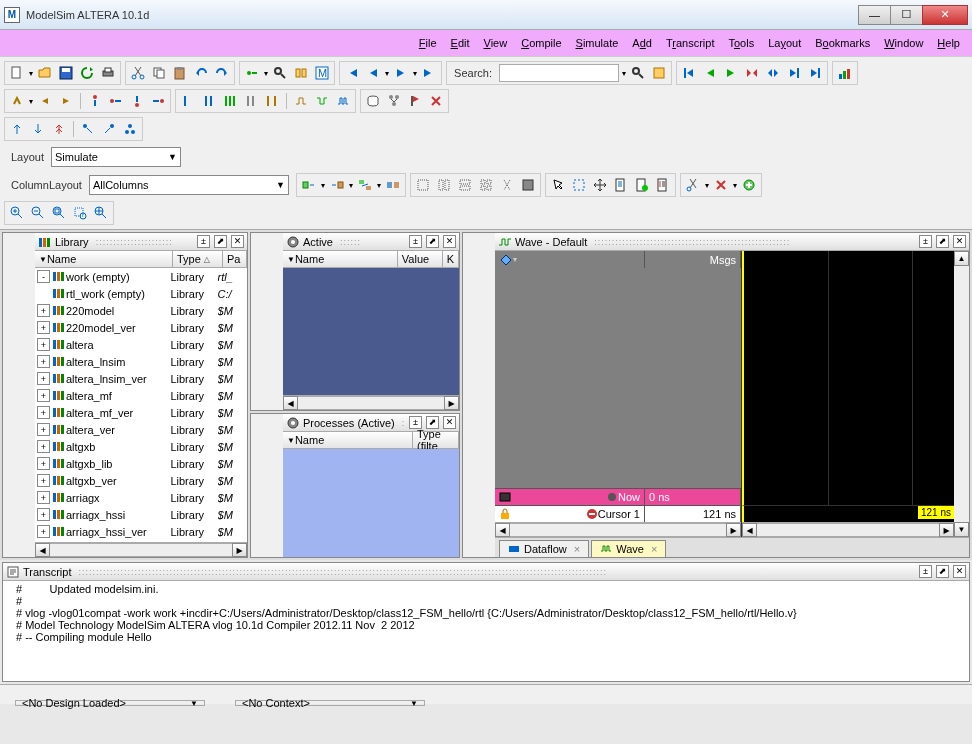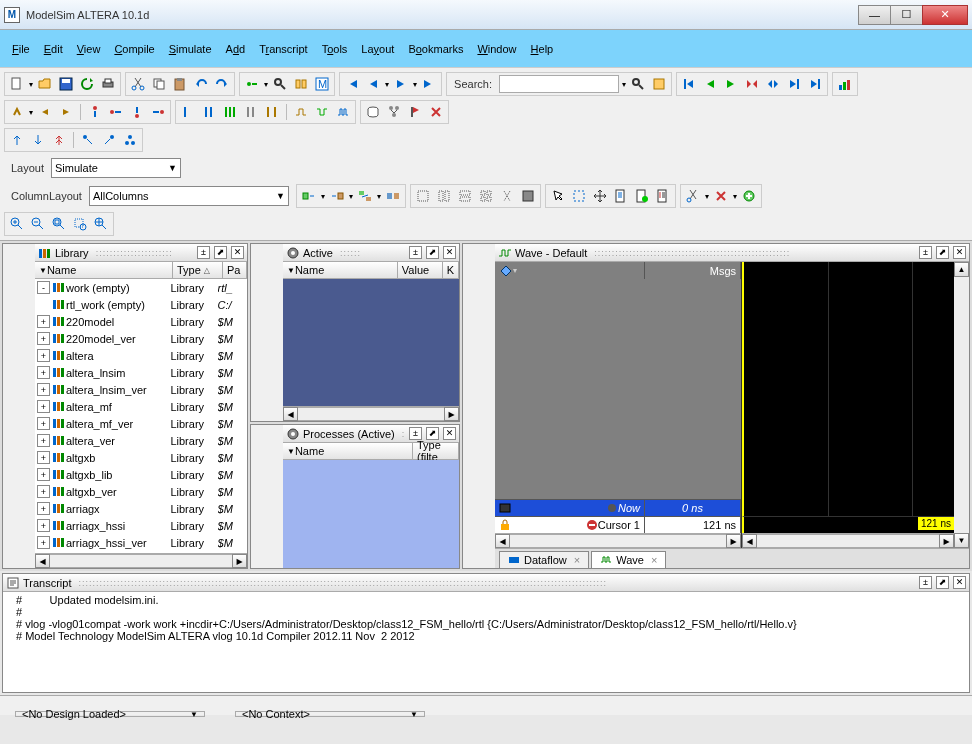--- a/index.html
+++ b/index.html
@@ -8,21 +8,21 @@
 
 .titlebar { height: 30px; background: linear-gradient(#f5f9fd, #d6e5f5); display: flex; align-items: center; padding: 0 4px; border-bottom: 1px solid #aaa; }
 .titlebar .app-icon { width: 16px; height: 16px; margin-right: 6px; background: #fff; border: 1px solid #666; display:flex; align-items:center; justify-content:center; font-weight:bold; color:#05a; font-size:10px; }
 .titlebar .title { color: #333; }
 .titlebar .win-controls { margin-left: auto; display: flex; gap: 0; }
 .win-btn { width: 32px; height: 20px; border: 1px solid #888; background: linear-gradient(#f0f0f0,#d0d0d0); display:flex; align-items:center; justify-content:center; font-size:11px; }
 .win-btn.close { background: linear-gradient(#e88,#c33); border-color:#a33; color:#fff; width:46px; }
 .win-btn:not(:last-child){ border-right:none; }
 
 
-.menubar { height: 38px; background: #7dd3fc; display: flex; align-items: center; padding: 0 6px; gap: 2px; border-bottom:1px solid #ccc; }
+.menubar { height: 27px; background: #f0abfc; display: flex; align-items: center; padding: 0 6px; gap: 2px; border-bottom:1px solid #ccc;justify-content:flex-end; }
 .menubar .menu { padding: 2px 6px; }
 .menubar .menu u { text-decoration: underline; }
 
 
 .toolbar-area { background: #f0f0f0; border-bottom:1px solid #aaa; padding:2px; }
 .toolbar-row { display:flex; flex-wrap:wrap; gap:2px; padding:1px; }
 .tb-group { display:flex; align-items:center; border:1px solid #ccc; background:#f0f0f0; padding:1px 3px; gap:3px; height:24px; margin:1px; }
 .tb-btn { width:18px; height:18px; display:flex; align-items:center; justify-content:center; border:1px solid transparent; }
 .tb-sep { width:1px; height:16px; background:#bbb; margin:0 2px; }
 .tb-label { color:#333; padding:0 4px; }
@@ -61,35 +61,35 @@
 
 .wave-panel { flex:1; display:flex; flex-direction:column; }
 .wave-body { flex:1; display:flex; background:#808080; position:relative; }
 .wave-left { width:247px; background:#808080; border-right:1px solid #333; display:flex; flex-direction:column; }
 .wave-left-header { height:17px; background:#808080; display:flex; }
 .wave-left-header .whc { border-right:1px solid #555; padding:1px 4px; color:#fff; display:flex; align-items:center; }
 .wave-signals { flex:1; background:#808080; }
 .wave-cursor-rows { }
 .wave-cursor-row { display:flex; height:17px; border-top:1px solid #555; }
 .wave-cursor-row .wcc { border-right:1px solid #555; display:flex; align-items:center; padding:0 4px; color:#000; background:#fff; }
-.wave-cursor-row .wcc.dark { background:#1d4ed8; color:#fff; justify-content:center;font-style:italic; }
+.wave-cursor-row .wcc.dark { background:#ec4899; color:#fff; justify-content:space-between; }
 .wave-right { flex:1; display:flex; flex-direction:column; background:#000; position:relative; }
 .wave-canvas { flex:1; background:#000; position:relative; border-left:2px solid #ff0; }
 .wave-canvas .vline { position:absolute; top:0; bottom:0; width:1px; background:#333; }
 .wave-ruler { height:17px; background:#000; color:#0f0; font-size:9px; position:relative; border-top:1px solid #333; border-left:2px solid #ff0;}
 .wave-ruler .tick { position:absolute; top:0; font-family:monospace; }
 .wave-cursor-ruler { height:17px; background:#000; border-top:1px solid #333; position:relative; border-left:2px solid #ff0;}
 .wave-cursor-ruler .cval { position:absolute; right:0; top:0; background:#ff0; color:#000; padding:1px 3px; font-size:10px; }
 .wave-vscroll { width:15px; background:#e8e8e8; display:flex; flex-direction:column; }
 .wave-vscroll .sarrow { height:15px; border:1px solid #888; background:linear-gradient(#fff,#ddd); display:flex; align-items:center; justify-content:center; font-size:8px;}
 .wave-vscroll .vtrack { flex:1; background:#eee; }
 
 .bottom-tabs { height:20px; background:#e0e0e0; display:flex; align-items:flex-end; padding-left:4px; border-top:1px solid #aaa;}
 .bottom-tab { display:flex; align-items:center; gap:4px; padding:2px 8px; border:1px solid #888; border-bottom:none; background:#f0f0f0; margin-right:2px; }
-.bottom-tab.active { background:#ffffff; }
+.bottom-tab.active { background:#fef9c3; }
 .bottom-tab .tbicon { width:12px; height:12px; }
 .bottom-tab .tclose { color:#888; margin-left:3px; }
 
 
 .transcript-area { border:1px solid #888; margin:2px; background:#f0f0f0; display:flex; flex-direction:column; }
 .transcript-body { background:#fff; font-family: monospace; font-size:12px; padding:2px 13px; white-space:pre-wrap; overflow:hidden; height:100px; }
 .statusbar { display:flex; height:20px; background:#f0f0f0; border-top:1px solid #aaa; }
 .statusbar .cell { border:1px solid #aaa; padding:2px 6px; display:flex; align-items:center; gap:4px; margin:15px; }
 .statusbar .cell .arrow { font-size:8px; }
 </style>
@@ -1053,21 +1053,21 @@
     <svg width="14" height="14">
         <rect x="2" y="2" width="10" height="10" fill="#fff" stroke="#555"></rect>
         <path d="M4 5h6M4 7h6M4 9h4" stroke="#555"></path>
       </svg>
     <span class="ptitle">Transcript</span>
     <span class="dots">:::::::::::::::::::::::::::::::::::::::::::::::::::::::::::::::::::::::::::::::::::::::::::::::::::::::::::::::::::::::::::::::::::::::::::::::::::::::</span>
     <div class="pctrl">±</div>
     <div class="pctrl">⬈</div>
     <div class="pctrl">✕</div>
   </div>
-  <div class="transcript-body"><div>#         Updated modelsim.ini.</div><div>#</div><div># vlog -vlog01compat -work work +incdir+C:/Users/Administrator/Desktop/class12_FSM_hello/rtl {C:/Users/Administrator/Desktop/class12_FSM_hello/rtl/Hello.v}</div><div># Model Technology ModelSim ALTERA vlog 10.1d Compiler 2012.11 Nov  2 2012</div></div>
+  <div class="transcript-body"><div>#         Updated modelsim.ini.</div><div>#</div><div># vlog -vlog01compat -work work +incdir+C:/Users/Administrator/Desktop/class12_FSM_hello/rtl {C:/Users/Administrator/Desktop/class12_FSM_hello/rtl/Hello.v}</div><div># Model Technology ModelSim ALTERA vlog 10.1d Compiler 2012.11 Nov  2 2012</div><div># -- Compiling module Hello</div></div>
 </div>
 
 <div class="statusbar">
   <div class="cell" style="width:190px">
     <span>&lt;No Design Loaded&gt;</span>
       <span class="arrow" style="margin-left:auto">▼</span>
   </div>
   <div class="cell" style="width:190px">
     <span>&lt;No Context&gt;</span>
       <span class="arrow" style="margin-left:auto">▼</span>

